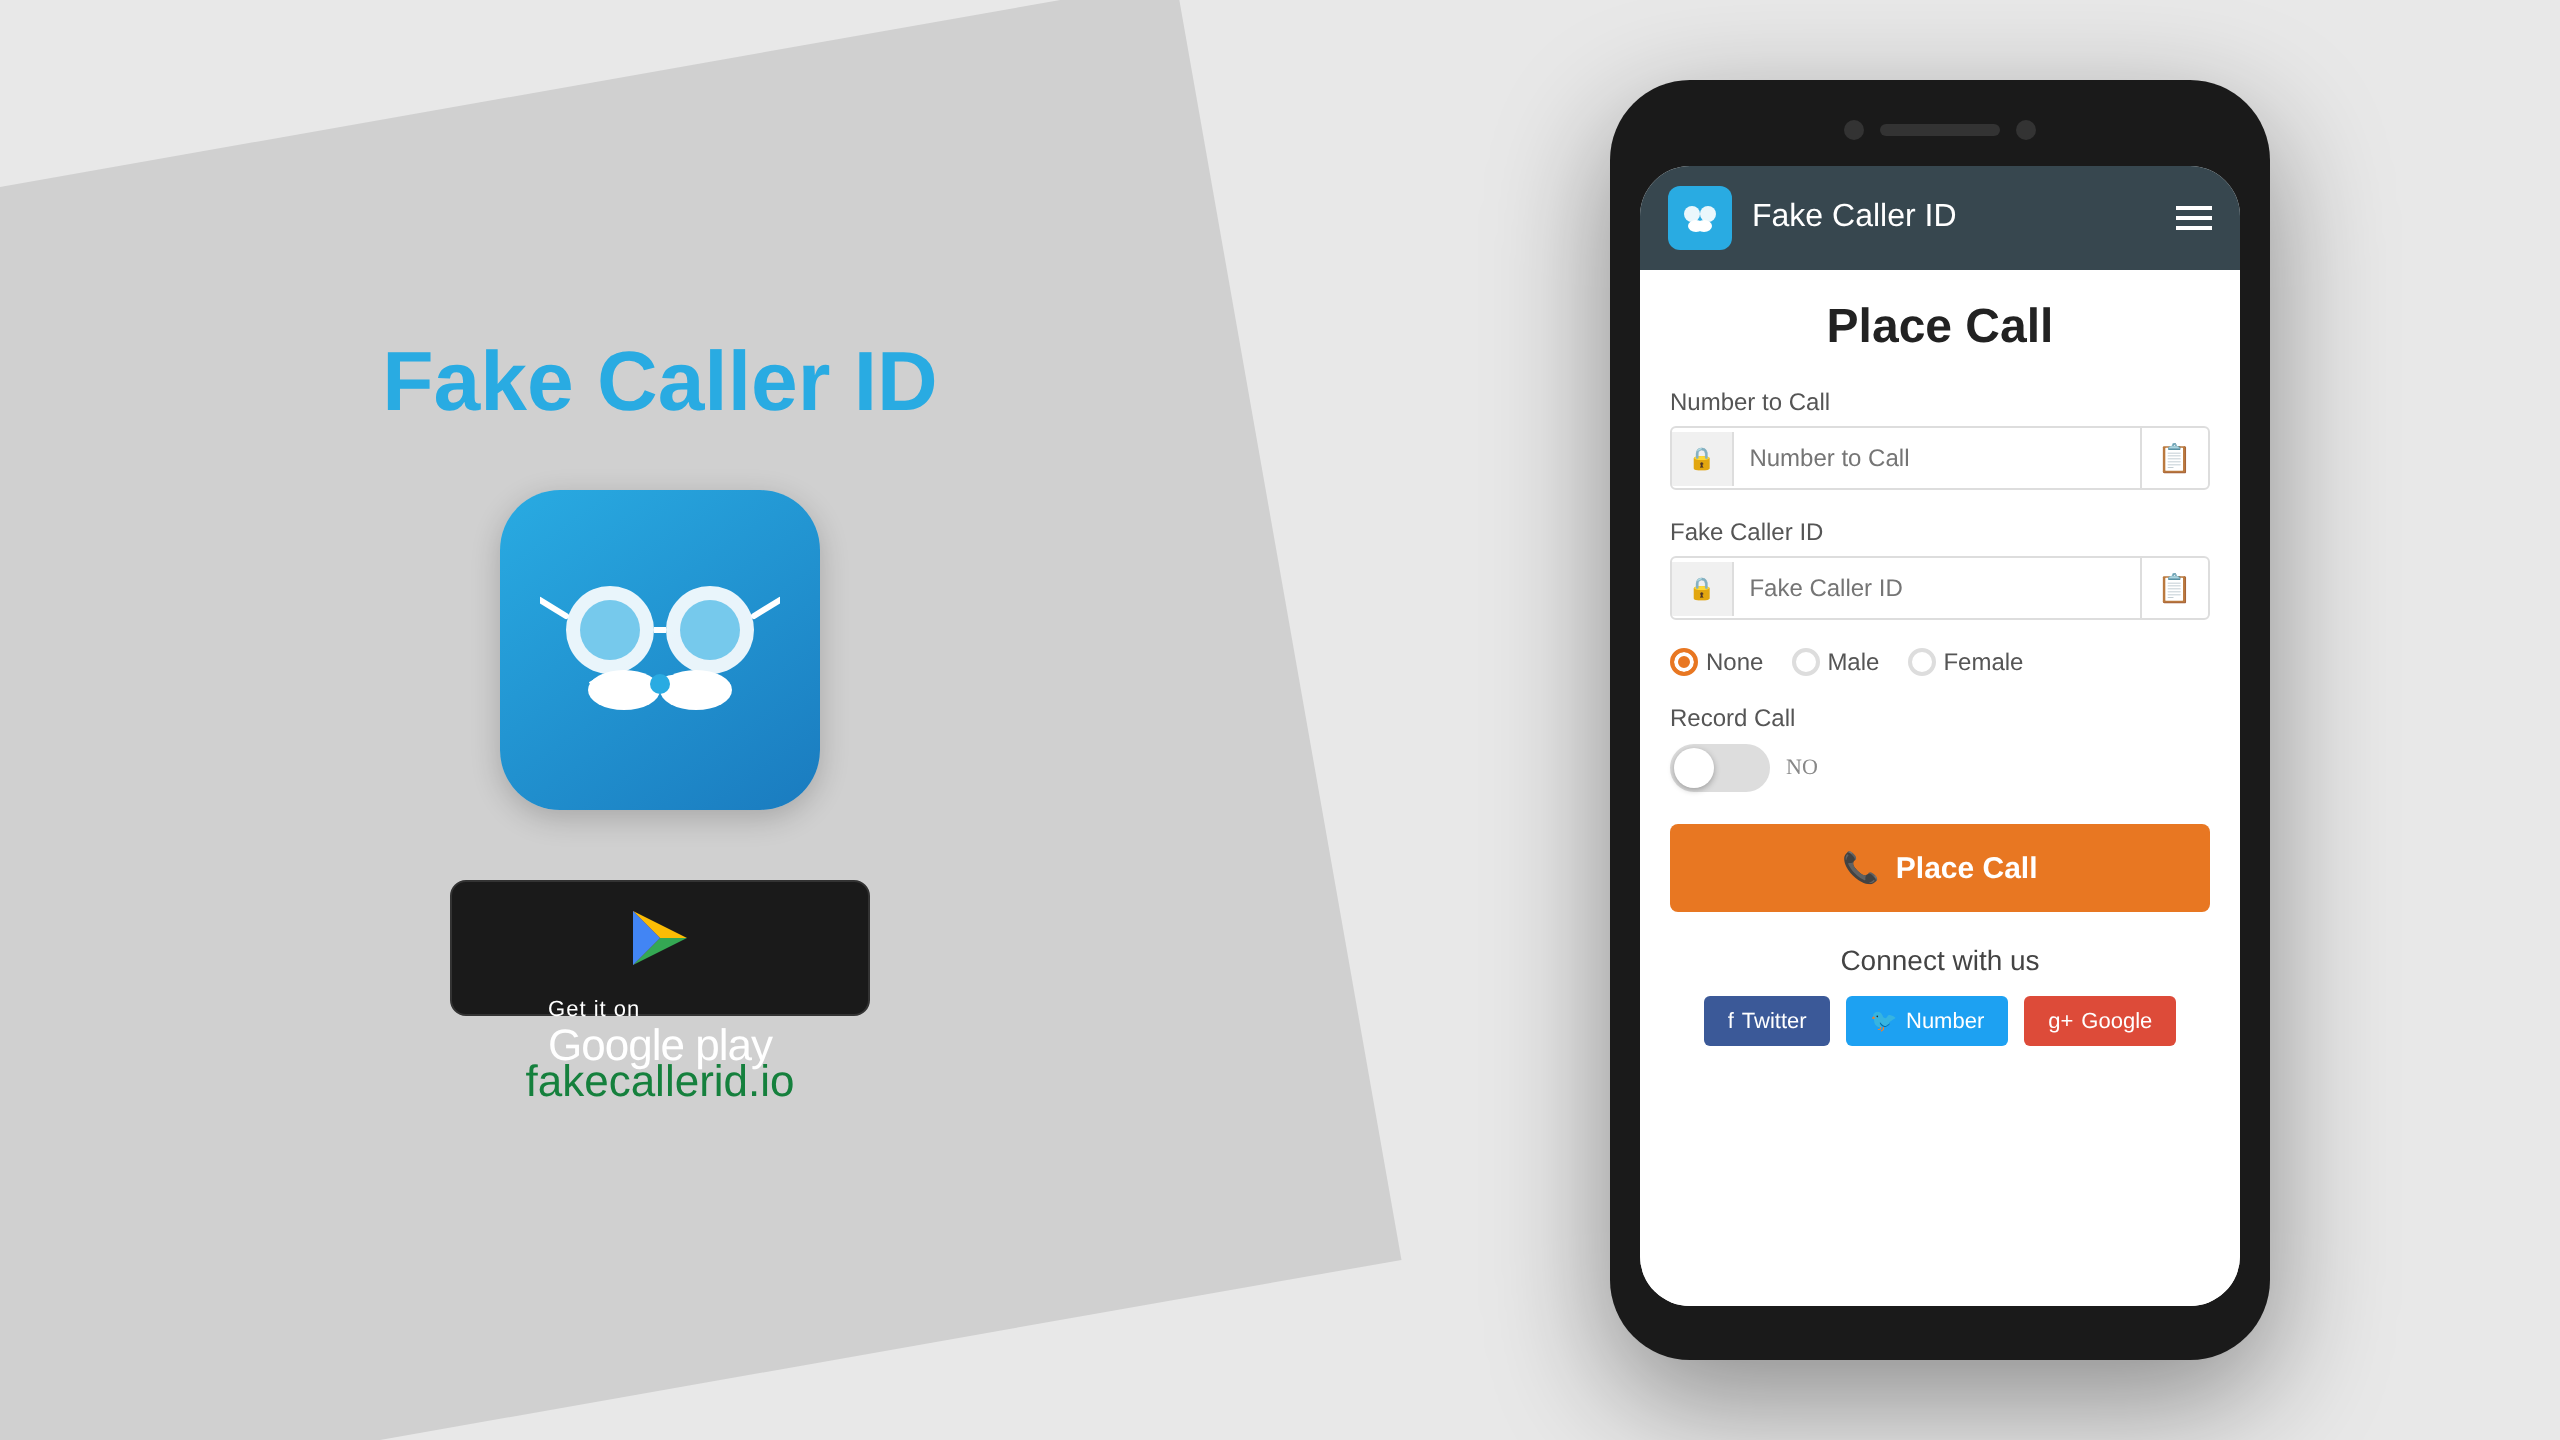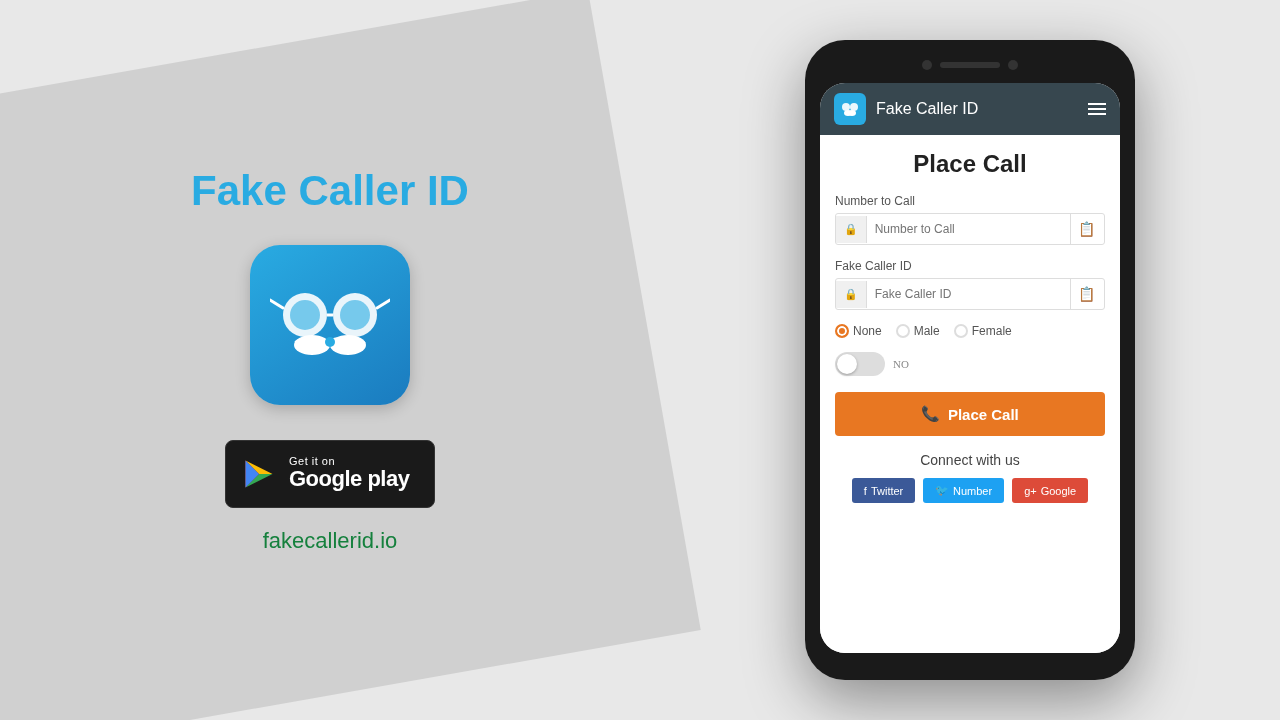--- a/index.html
+++ b/index.html
@@ -80,20 +80,21 @@
       height: 68px;
       background: #1a1a1a;
       border-radius: 8px;
       display: flex;
       align-items: center;
       padding: 10px 15px;
       gap: 12px;
       margin-bottom: 20px;
       cursor: pointer;
       border: 1px solid #333;
+      flex-direction: column;
     }
 
     .play-icon {
       width: 36px;
       height: 36px;
       flex-shrink: 0;
     }
 
     .badge-text {
       display: flex;
@@ -102,21 +103,21 @@
 
     .badge-text .get-it-on {
       color: #ffffff;
       font-size: 11px;
       letter-spacing: 0.5px;
     }
 
     .badge-text .google-play-text {
       color: #ffffff;
       font-size: 22px;
-      font-weight: bold;
+      font-weight: normal;
       line-height: 1.1;
       letter-spacing: -0.5px;
     }
 
     .website-link {
       font-size: 22px;
       color: #15803d;
       text-decoration: none;
     }
 
@@ -488,20 +489,21 @@
               <div class="radio-btn"></div>
               <span>Male</span>
             </label>
             <label class="radio-option">
               <div class="radio-btn"></div>
               <span>Female</span>
             </label>
           </div>
 
           <div class="record-call-section">
+            <div class="field-label">Record Call</div>
             <div class="toggle-container">
               <div class="toggle">
                 <div class="toggle-knob"></div>
               </div>
               <span class="toggle-label">NO</span>
             </div>
           </div>
 
           <button class="place-call-btn">
             <span>📞</span>

